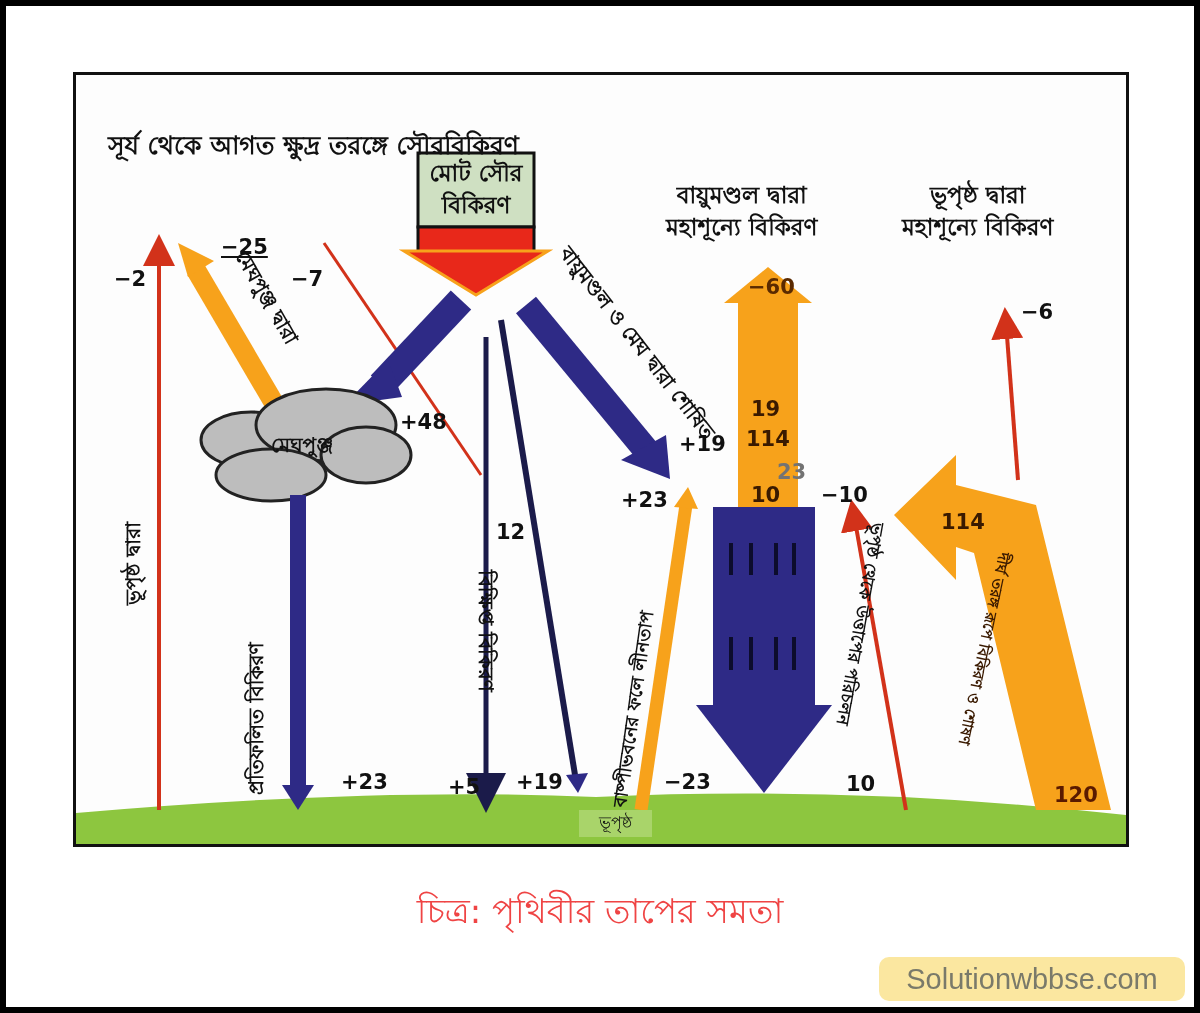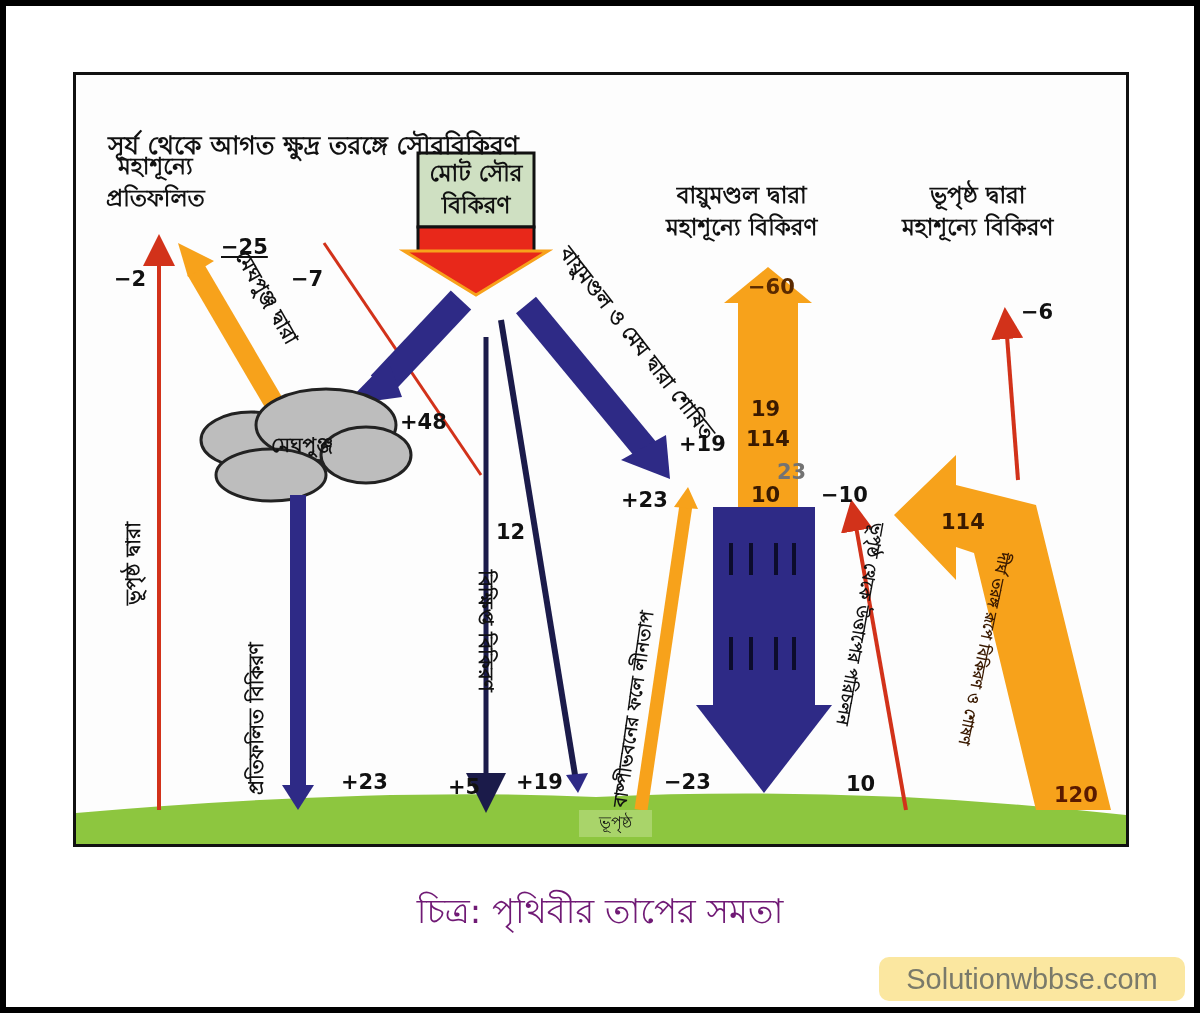--- a/index.html
+++ b/index.html
@@ -5,21 +5,21 @@
   html,body{margin:0;padding:0;}
   body{width:1200px;height:1013px;background:#fff;position:relative;overflow:hidden;font-family:"DejaVu Sans",sans-serif;}
   .outer{position:absolute;left:0;top:0;width:1188px;height:1001px;border:6px solid #000;background:#fff;}
   .frame{position:absolute;left:73px;top:72px;width:1050px;height:769px;border:3px solid #111;background:#fdfdfd;overflow:hidden;}
   svg{position:absolute;left:0;top:0;}
   .lbl{position:absolute;color:#111;font-weight:bold;white-space:nowrap;font-family:"DejaVu Sans",sans-serif;}
   .hdr{font-size:25px;}
   .sub{font-size:23px;text-align:center;line-height:32px;}
   .num{font-size:21px;}
   .rot{transform-origin:left top;}
-  .caption{position:absolute;left:0;width:1200px;top:885px;text-align:center;font-size:34px;color:#701a75;font-family:"DejaVu Sans",sans-serif;}
+  .caption{position:absolute;left:0;width:1200px;top:885px;text-align:center;font-size:34px;color:#ef4444;font-family:"DejaVu Sans",sans-serif;}
   .wm{position:absolute;left:879px;top:957px;width:306px;height:44px;background:#fbe7a0;border-radius:10px;color:#7a7a6a;font-size:29px;line-height:44px;text-align:center;font-family:"Liberation Sans",sans-serif;}
 </style>
 </head>
 <body>
 
 <div class="outer"></div>
 
 <div class="frame">
   <svg width="1050" height="769" viewBox="0 0 1050 769">
     <defs>
@@ -90,24 +90,20 @@
     <path d="M960,735 L1035,735 L960,430 L880,410 L880,380 L818,440 L880,505 L880,472 L898,478 Z" fill="#f7a21b"></path>
   </svg>
 
   <div class="lbl hdr" style="left:32px;top:20px;margin-top:31px;">সূর্য থেকে আগত ক্ষুদ্র তরঙ্গে সৌরবিকিরণ</div>
 
   <div class="lbl sub" style="left:344px;top:82px;width:112px;">
     <div>মোট সৌর</div>
     <div>বিকিরণ</div>
   </div>
 
-  <div class="lbl sub" style="left:30px;top:75px;">
-    <div>মহাশূন্যে</div>
-    <div>প্রতিফলিত</div>
-  </div>
   <div class="lbl sub" style="left:590px;top:104px;">
     <div>বায়ুমণ্ডল দ্বারা</div>
     <div>মহাশূন্যে বিকিরণ</div>
   </div>
   <div class="lbl sub" style="left:826px;top:104px;">
     <div>ভূপৃষ্ঠ দ্বারা</div>
     <div>মহাশূন্যে বিকিরণ</div>
   </div>
 
   <div class="lbl num" style="left:38px;top:192px;">−2</div>

